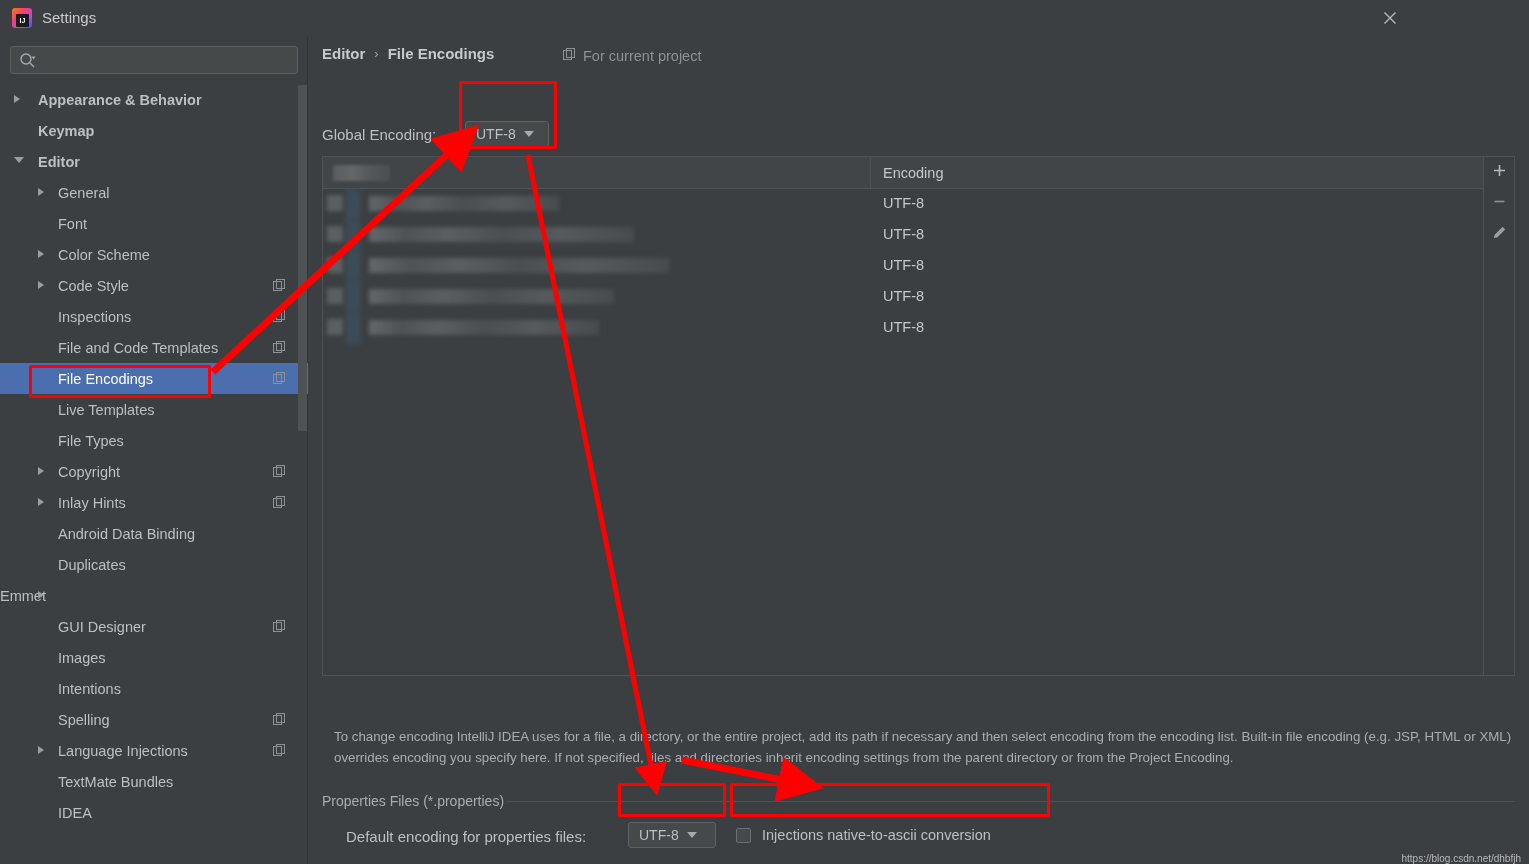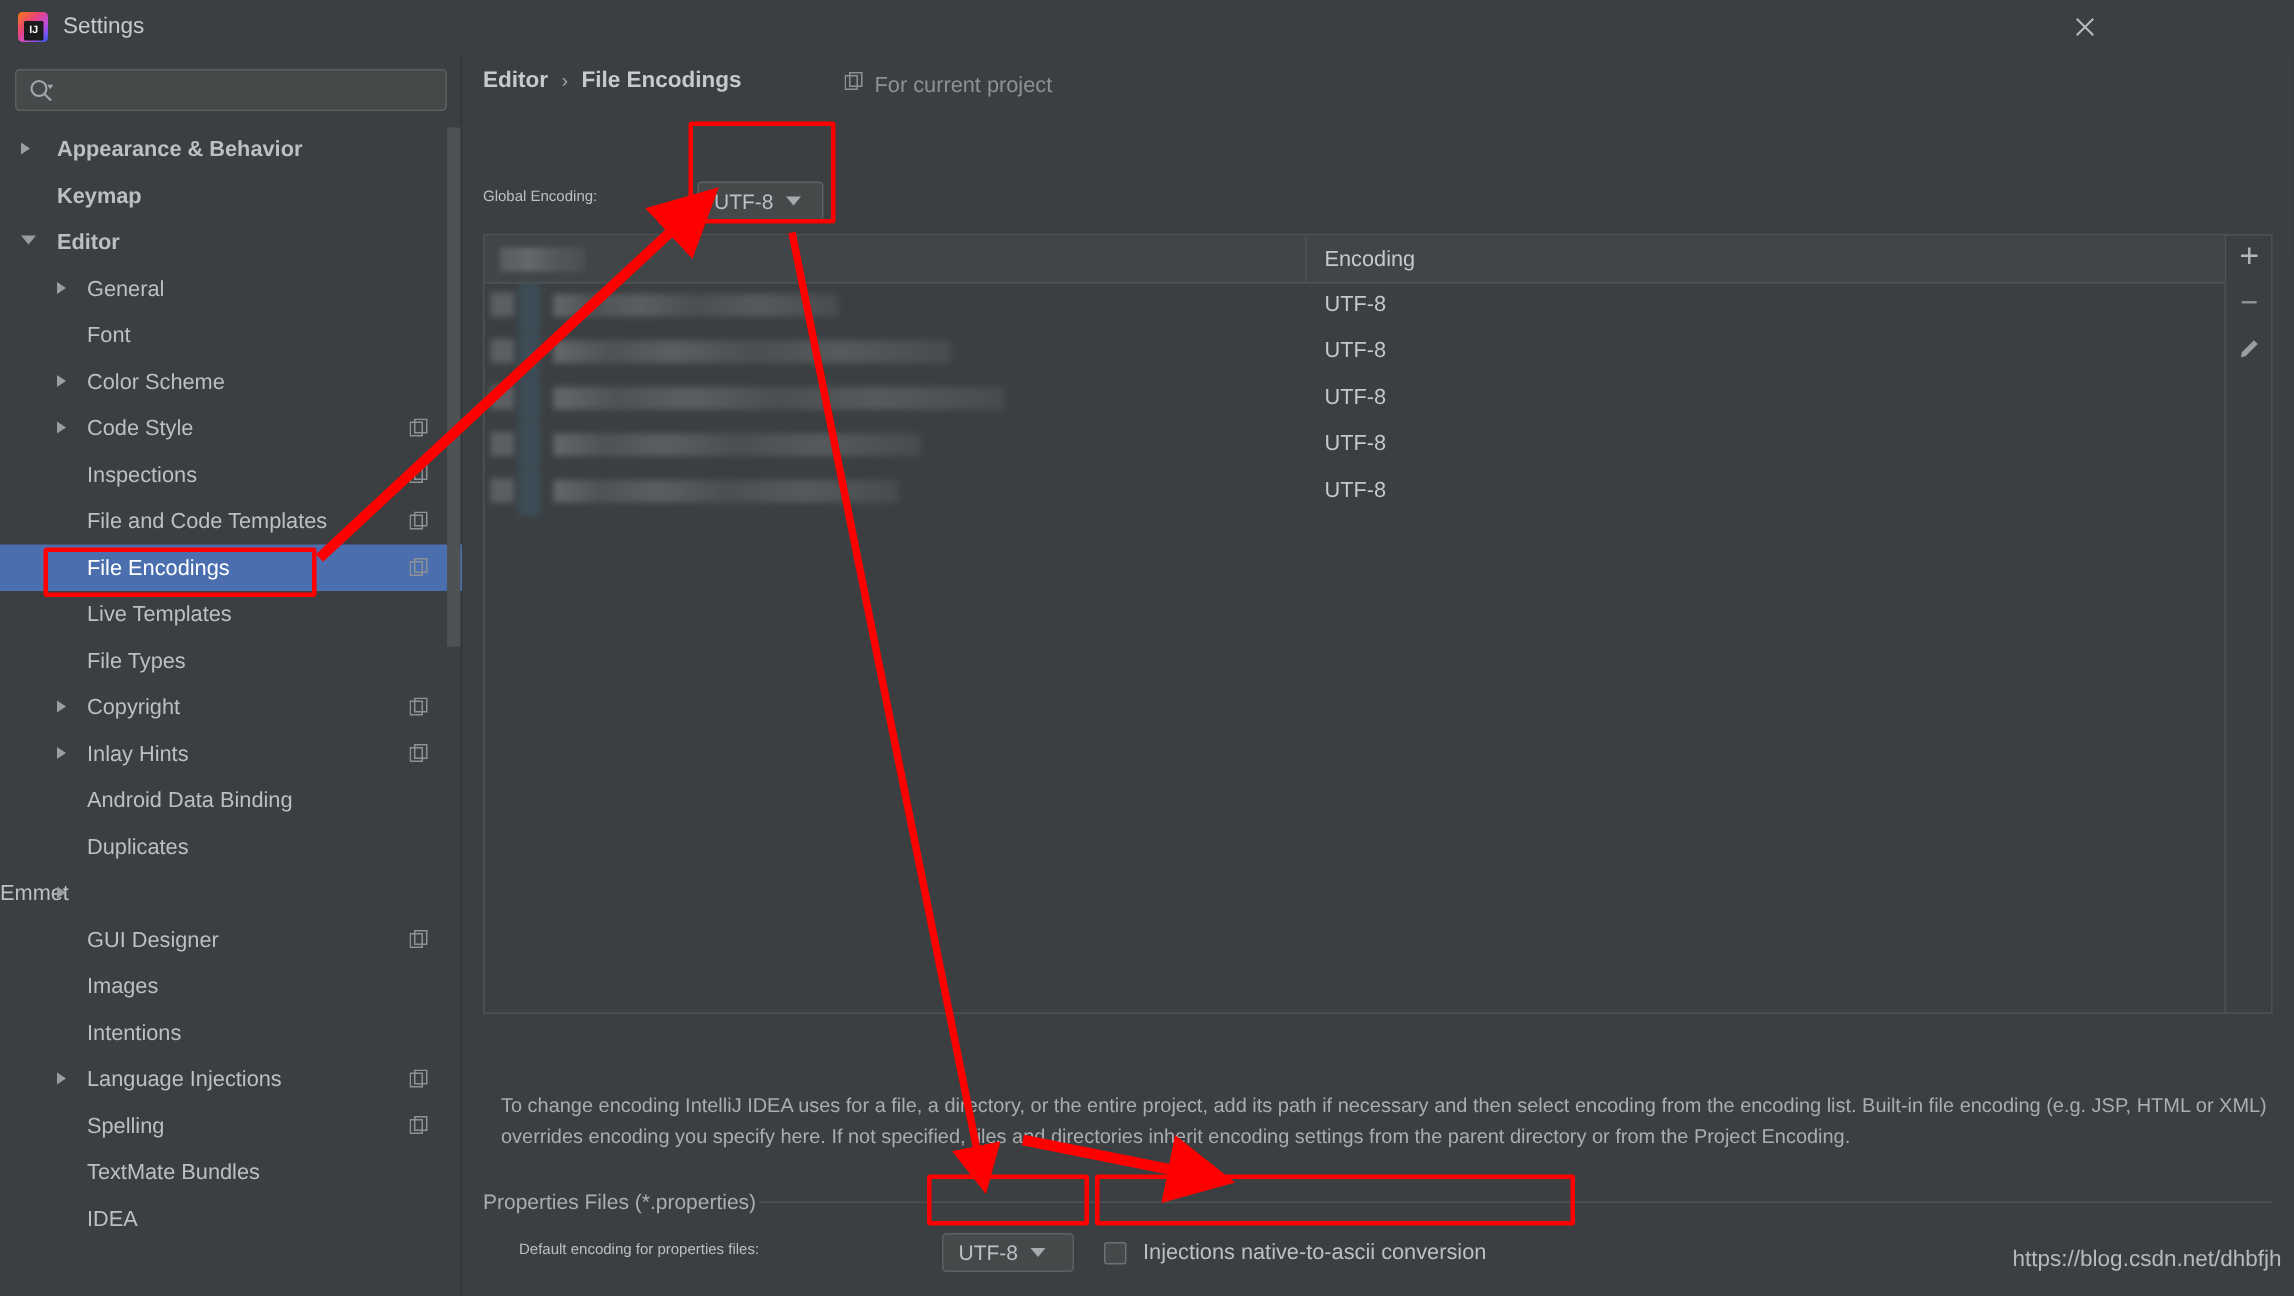--- a/index.html
+++ b/index.html
@@ -131,21 +131,21 @@
     display: flex; align-items: center; gap: 9px;
   }
   .crumb-sep { color: #9fa3a8; font-weight: normal; font-size: 13px; }
   .for-project {
     position: absolute; left: 255px; top: 12px;
     font-size: 14.5px; color: #8d9196;
     display: flex; align-items: center; gap: 7px;
   }
 
   .row-label {
-    position: absolute; font-size: 10px; color: #bcbfc4;
+    position: absolute; font-size: 15px; color: #bcbfc4;
   }
   .combo {
     position: absolute;
     height: 26px;
     background: #45494a;
     border: 1px solid #5e6163;
     border-radius: 3px;
     display: flex; align-items: center;
     padding: 0 6px 0 10px;
     color: #bcbfc4; font-size: 14px;
@@ -245,22 +245,22 @@
     display: flex; align-items: center; gap: 11px;
   }
   .cb {
     width: 15px; height: 15px;
     background: #45494a;
     border: 1px solid #6e7173;
     border-radius: 2px;
   }
 
   .watermark {
-    position: absolute; right: 8px; bottom: 16px;
-    font-size: 15px; color: #b6b9bd; text-align: center;
+    position: absolute; right: 8px; bottom: 0;
+    font-size: 10px; color: #b6b9bd; text-align: center;
   }
 
   
   .anno {
     position: absolute; left: 0; top: 0;
     width: 1529px; height: 864px;
     pointer-events: none;
   }
   .hl {
     position: absolute;
@@ -402,31 +402,31 @@
               <rect x="3.5" y="0.5" width="8" height="9" stroke="#8d9196" stroke-width="1" fill="none"></rect>
             </svg></span>
         </div>
         <div class="tree-item">
           <span class="lbl" style="margin-left: 58px;">Images</span>
         </div>
         <div class="tree-item">
           <span class="lbl" style="margin-left: 58px;">Intentions</span>
         </div>
         <div class="tree-item">
+          <span class="lbl" style="margin-left: 58px;">Spelling</span>
+          <span class="copy-badge"><svg width="13" height="13" viewBox="0 0 13 13">
+              <rect x="0.5" y="2.5" width="8" height="9" stroke="#8d9196" stroke-width="1" fill="none"></rect>
+              <rect x="3.5" y="0.5" width="8" height="9" stroke="#8d9196" stroke-width="1" fill="none"></rect>
+            </svg></span>
+        </div>
+        <div class="tree-item">
           <div class="arrow" style="left: 38px;">
             <div class="tri"></div>
           </div>
           <span class="lbl" style="margin-left: 58px;">Language Injections</span>
-          <span class="copy-badge"><svg width="13" height="13" viewBox="0 0 13 13">
-              <rect x="0.5" y="2.5" width="8" height="9" stroke="#8d9196" stroke-width="1" fill="none"></rect>
-              <rect x="3.5" y="0.5" width="8" height="9" stroke="#8d9196" stroke-width="1" fill="none"></rect>
-            </svg></span>
-        </div>
-        <div class="tree-item">
-          <span class="lbl" style="margin-left: 58px;">Spelling</span>
           <span class="copy-badge"><svg width="13" height="13" viewBox="0 0 13 13">
               <rect x="0.5" y="2.5" width="8" height="9" stroke="#8d9196" stroke-width="1" fill="none"></rect>
               <rect x="3.5" y="0.5" width="8" height="9" stroke="#8d9196" stroke-width="1" fill="none"></rect>
             </svg></span>
         </div>
         <div class="tree-item">
           <span class="lbl" style="margin-left: 58px;">TextMate Bundles</span>
         </div>
         <div class="tree-item">
           <span class="lbl" style="margin-left: 58px;">IDEA</span>

